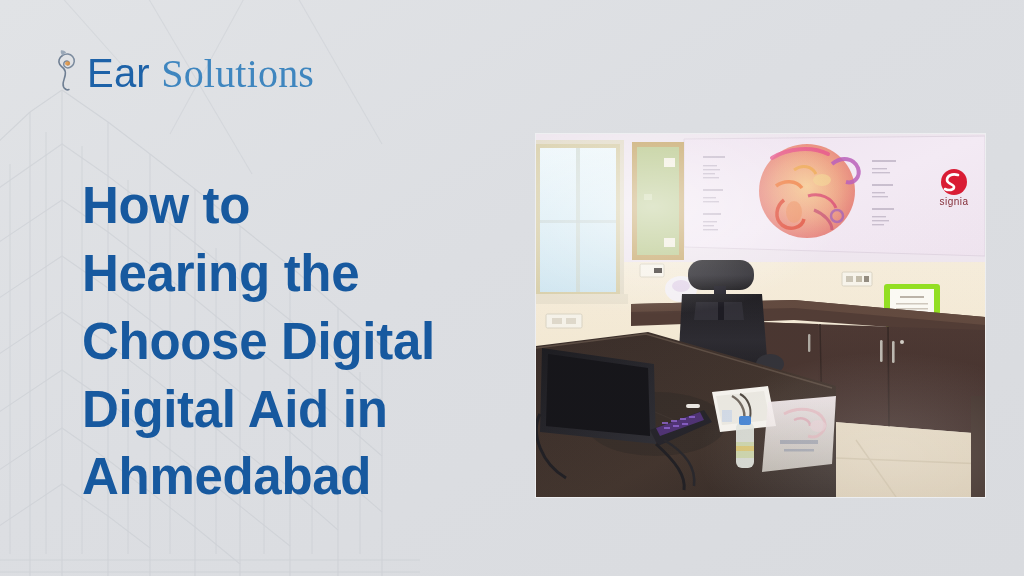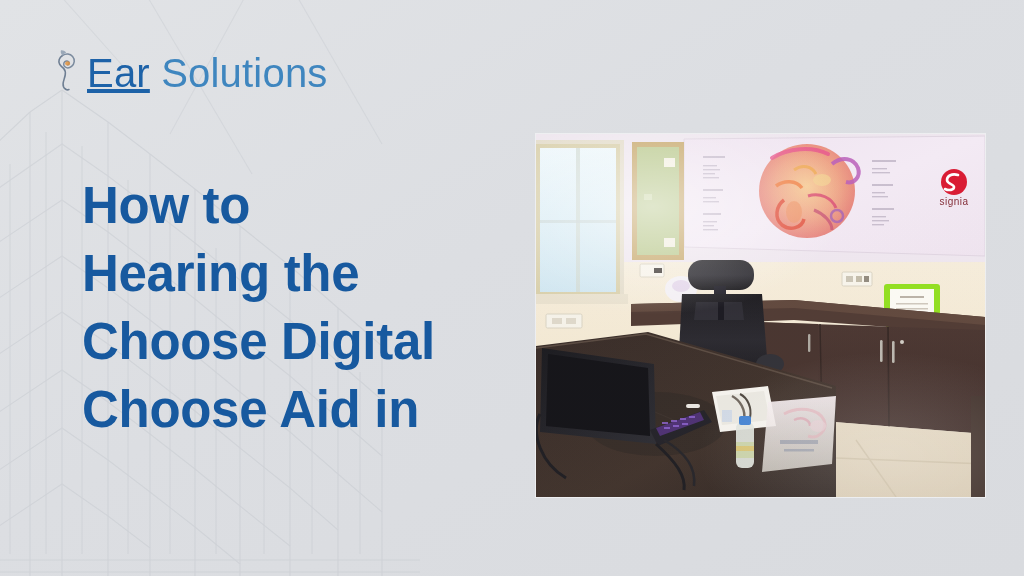--- a/index.html
+++ b/index.html
@@ -47,22 +47,22 @@
     margin-right: 2px;
     flex: none;
   }
   #logo-text {
     font-size: 40px;
     letter-spacing: 0.2px;
     font-weight: 400;
     line-height: 1;
     white-space: nowrap;
   }
-  .lt-a { color: #1d62a8; text-decoration: underline; }
-  .lt-b { color: #3f86bf; }
+  .lt-a { color: #1d62a8; }
+  .lt-b { color: #3f86bf; font-family: Liberation Serif, serif; }
 
   
   #headline {
     position: absolute;
     left: 82px;
     top: 138px;
     width: 410px;
     color: #17599f;
     font-size: 51px;
     font-weight: 700;
@@ -165,21 +165,22 @@
     </svg>
     <div id="logo-text">
       <span class="lt-a">Ear</span><span>&nbsp;</span><span class="lt-b">Solutions</span>
     </div>
   </div>
 
   <h1 id="headline">
     <div>How to</div>
     <div>Hearing the</div>
     <div>Choose Digital</div>
-    <div>Choose Aid in</div>
+    <div>Digital Aid in</div>
+    <div>Ahmedabad</div>
   </h1>
 
   <div id="photo">
     <svg width="449" height="363" viewBox="0 0 449 363">
       <defs>
         <linearGradient id="wallG" x1="0" y1="0" x2="0" y2="1">
           <stop offset="0" stop-color="#efe8ee"></stop>
           <stop offset="0.55" stop-color="#f5ecd9"></stop>
           <stop offset="1" stop-color="#f2e7cf"></stop>
         </linearGradient>

